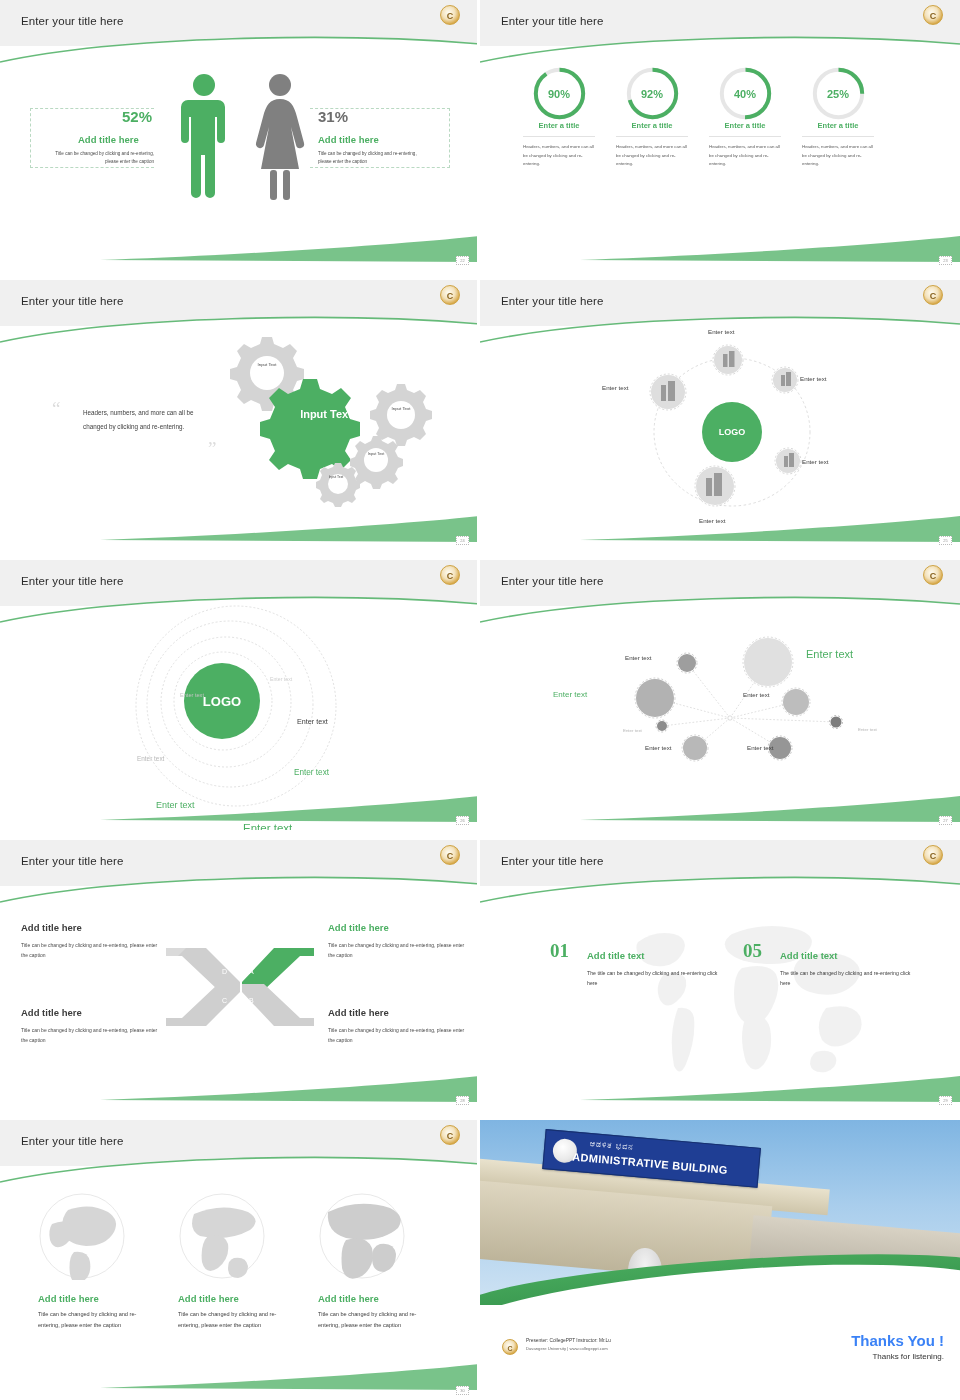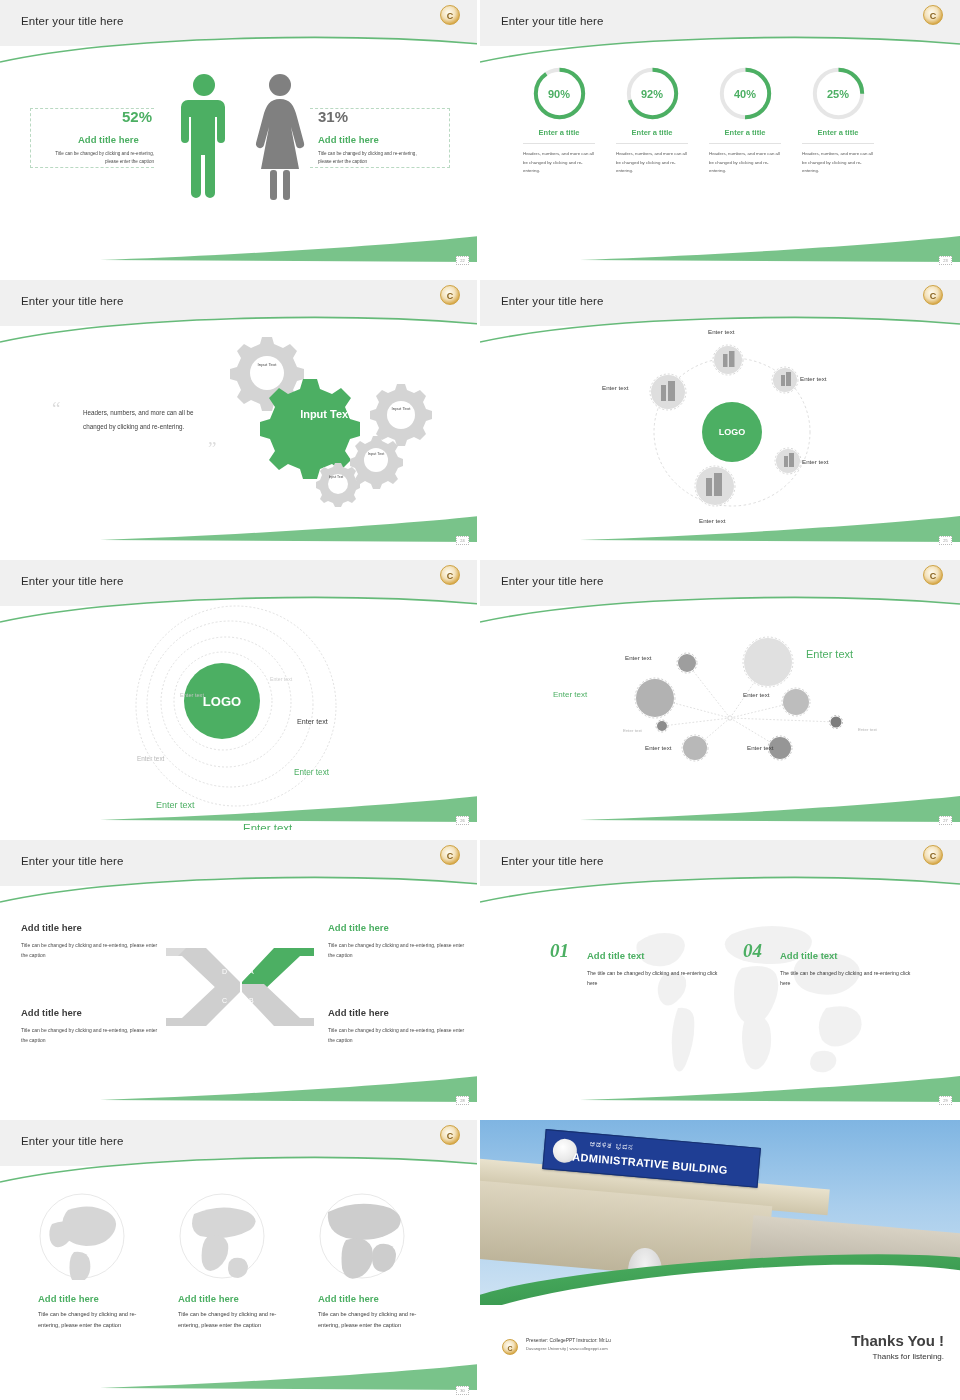--- a/index.html
+++ b/index.html
@@ -73,42 +73,42 @@
   .dbox { position: absolute; border: 1px dashed #b9d9c2; }
 
   
   .donut-col { position: absolute; top: 66px; width: 100px; text-align: center; }
   .donut-wrap { position: relative; width: 55px; height: 55px; margin: 0 auto; }
   .donut-val {
     position: absolute; left: 0; top: 0; width: 100%; height: 100%;
     display: flex; align-items: center; justify-content: center;
     font-size: 11px; font-weight: bold; color: #4caf63;
   }
-  .donut-title { font-size: 7.5px; font-weight: bold; color: #4caf63; margin-top: 7px; }
+  .donut-title { font-size: 7.5px; font-weight: bold; color: #4caf63; }
   .donut-rule { width: 72px; height: 1px; background: #e2e2e2; margin: 6px auto 6px; }
   .donut-desc { font-size: 4.4px; color: #5a5a5a; line-height: 1.95; width: 72px; margin: 0 auto; text-align: left; }
 
   
   .gear-lbl {
     position: absolute; text-align: center; line-height: 1.15;
     color: #4a4a4a; font-size: 4.4px;
   }
   .quote { position: absolute; font-size: 19px; color: #dcdcdc; font-family: "Liberation Serif", serif; }
   .s3-text { position: absolute; font-size: 6.3px; color: #3d3d3d; line-height: 2.15; width: 135px; }
 
   
   .nlbl { position: absolute; font-size: 6.2px; color: #3c3c3c; white-space: nowrap; }
 
   
   .s7-h { position: absolute; font-size: 9.5px; font-weight: bold; }
   .s7-p { position: absolute; font-size: 5px; color: #4a4a4a; line-height: 2.0; width: 142px; }
   .quadlbl { position: absolute; font-size: 7px; color: #ffffff; font-weight: normal; }
 
   
-  .bignum { position: absolute; font-size: 19px; font-weight: bold; font-style: italic; color: #4caf63; font-family: "Liberation Serif", serif; }
+  .bignum { position: absolute; font-size: 19px; font-weight: bold; color: #4caf63; font-family: "Liberation Serif", serif; }
   .s8-h { position: absolute; font-size: 9.5px; font-weight: bold; color: #4caf63; }
   .s8-p { position: absolute; font-size: 5.2px; color: #3d3d3d; line-height: 2.0; width: 140px; }
 
   
   .g-col { position: absolute; top: 72px; width: 150px; }
   .g-h { font-size: 9.5px; font-weight: bold; color: #4caf63; margin-top: 9px; }
   .g-p { font-size: 5.6px; color: #3d3d3d; line-height: 2.0; margin-top: 5px; width: 112px; }
 
   
   .photo { position: absolute; left: 0; top: 0; width: 480px; height: 185px; overflow: hidden; }
@@ -151,21 +151,21 @@
     transform: rotate(-4deg);
   }
   .whitecurve {
     position: absolute; left: -30px; top: 150px; width: 560px; height: 90px;
     background: #ffffff;
     border-radius: 50% 50% 0 0 / 46% 46% 0 0;
     transform: rotate(-4.5deg);
     z-index: 3;
   }
   .thanks { position: absolute; right: 16px; top: 212px; text-align: right; z-index: 5; }
-  .thanks-main { font-size: 15px; font-weight: bold; color: #404040; margin-left: 38px; }
+  .thanks-main { font-size: 15px; font-weight: bold; color: #3b82f6; margin-left: 38px; }
   .thanks-sub { font-size: 8px; color: #333; margin-top: 3px; }
   .foot { position: absolute; left: 20px; top: 218px; z-index: 5; display: flex; gap: 6px; align-items: flex-start; }
   .foot-l1 { font-size: 4.8px; color: #3d3d3d; }
   .foot-l2 { font-size: 4.2px; color: #6b6b6b; margin-top: 3px; }
 </style>
 </head>
 <body>
 
 <div class="deck">
 
@@ -528,21 +528,21 @@
           <path d="M122,56 q26,-6 34,6 q6,14 -4,34 q-10,20 -24,16 q-14,-6 -14,-30 q0,-20 8,-26 z"></path>
           <path d="M126,104 q20,-4 24,12 q4,22 -6,36 q-10,12 -18,-2 q-8,-26 0,-46 z"></path>
           <path d="M182,46 q28,-10 48,0 q16,10 6,24 q-14,16 -38,12 q-22,-4 -24,-18 q-2,-12 8,-18 z"></path>
           <path d="M206,96 q26,-6 34,8 q6,16 -10,26 q-18,10 -28,-2 q-8,-16 4,-32 z"></path>
           <path d="M196,140 q16,-4 20,6 q2,10 -10,14 q-14,2 -16,-8 q0,-8 6,-12 z"></path>
         </g>
       </svg>
       <div class="bignum" style="left:70px;top:100px;">01</div>
       <div class="s8-h" style="left:107px;top:110px;">Add title text</div>
       <div class="s8-p" style="left:107px;top:128px;">The title can be changed by clicking and re-entering click here</div>
-      <div class="bignum" style="left:263px;top:100px;">04</div>
+      <div class="bignum" style="left:263px;top:100px;">05</div>
       <div class="s8-h" style="left:300px;top:110px;">Add title text</div>
       <div class="s8-p" style="left:300px;top:128px;">The title can be changed by clicking and re-entering click here</div>
     </div>
     <div class="pagenum">29</div>
   </div>
 
   <div class="gutter"></div>
 
   <div class="slide left" style="height:280px;">
     <div class="hdr"></div>

